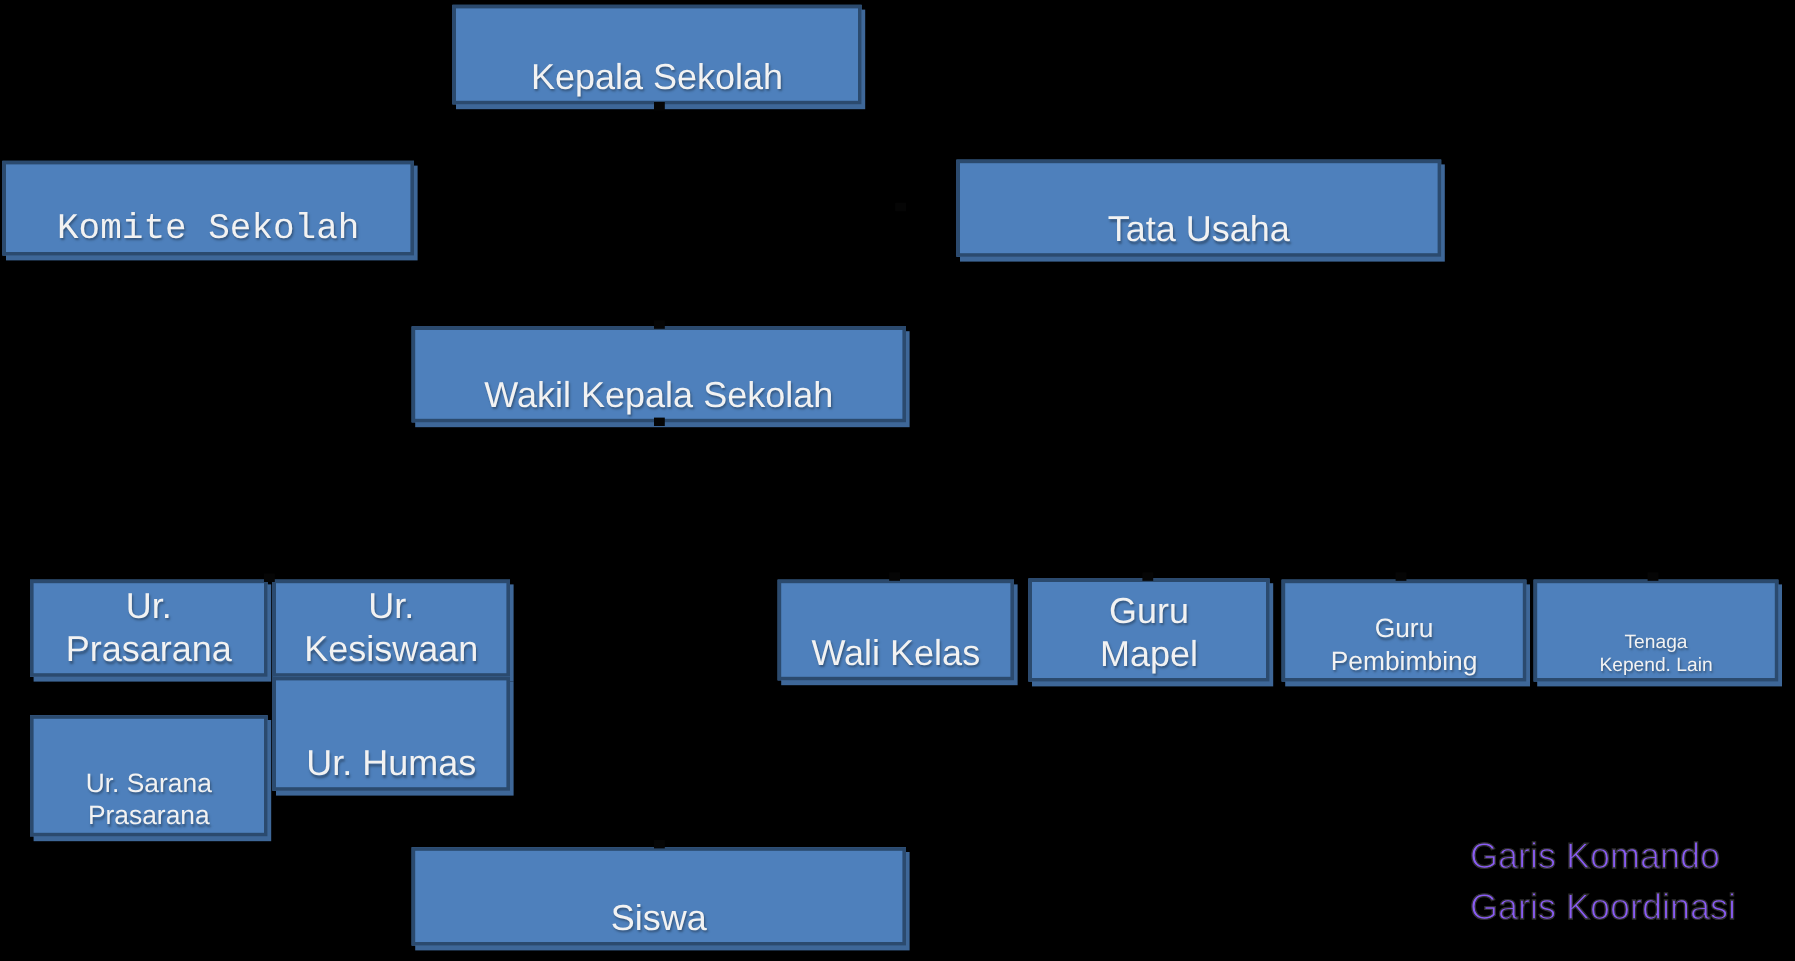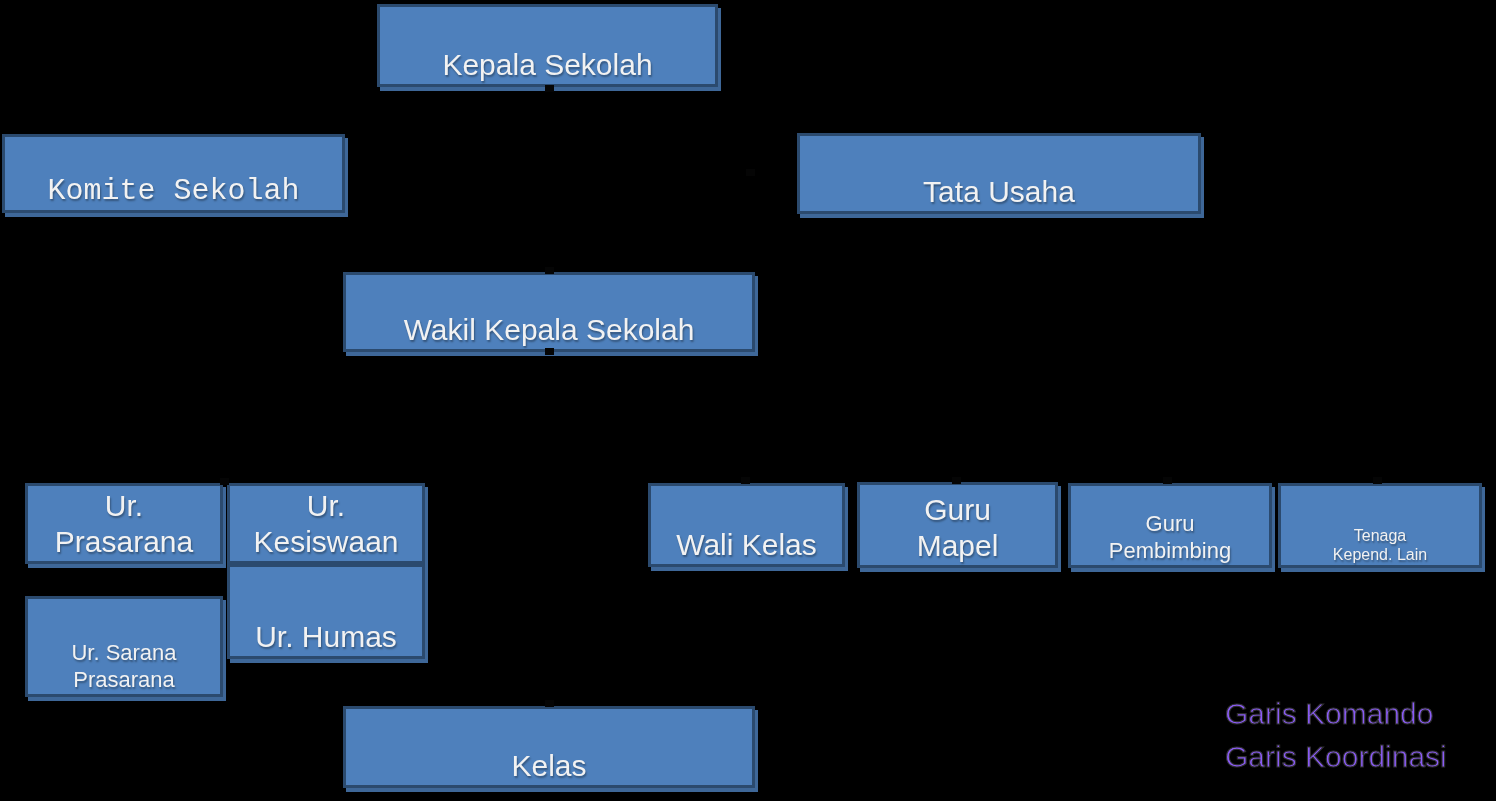--- a/index.html
+++ b/index.html
@@ -125,21 +125,21 @@
     <span class="line">Guru</span>
     <span class="line">Pembimbing</span>
   </div>
 
   <div class="box" id="b-tenaga">
     <span class="line">Tenaga</span>
     <span class="line">Kepend. Lain</span>
   </div>
 
   <div class="box" id="b-siswa">
-    <span class="line">Kelas</span>
+    <span class="line">Siswa</span>
   </div>
 
   <div class="legend-line" id="legend-1">Garis Komando</div>
   <div class="legend-line" id="legend-2">Garis Koordinasi</div>
 
   <div class="nub" id="nub-kepala-bottom"></div>
   <div class="nub" id="nub-tata-left"></div>
   <div class="nub" id="nub-wakil-top"></div>
   <div class="nub" id="nub-wakil-bottom"></div>
   <div class="nub" id="nub-grid-top"></div>

